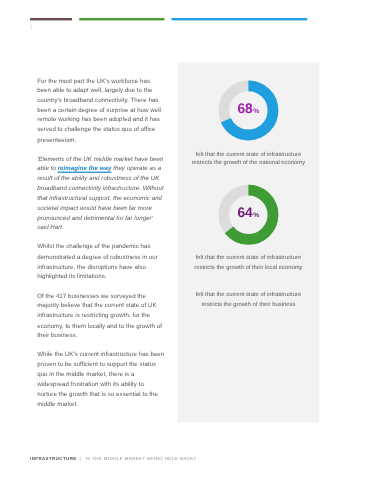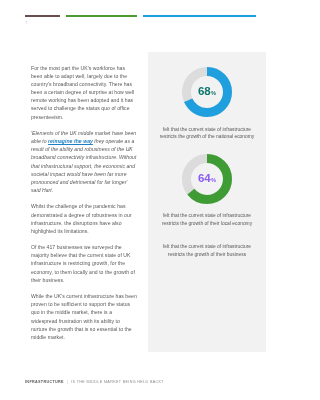--- a/index.html
+++ b/index.html
@@ -164,35 +164,35 @@
 </div>
 
 <div class="stats-panel">
 
   <div class="stat-block">
     <div class="donut-wrap">
       <svg width="56" height="56" viewBox="0 0 56 56">
         <circle cx="28" cy="28" r="20.5" fill="none" stroke="#dcdcdc" stroke-width="9"></circle>
         <circle cx="28" cy="28" r="20.5" fill="none" stroke-linecap="butt" stroke="#1f9fde" stroke-width="9" stroke-dasharray="87.58760318208343 128.8052987971815"></circle>
       </svg>
-      <div class="donut-label" style="color: #0f766e;">
+      <div class="donut-label" style="color: #a21caf;">
         <span class="donut-value">68</span>
           <span class="donut-pct">%</span>
       </div>
     </div>
     <div class="stat-caption">felt that the current state of infrastructure restricts the growth of the national economy</div>
   </div>
 
   <div class="stat-block">
     <div class="donut-wrap">
       <svg width="56" height="56" viewBox="0 0 56 56">
         <circle cx="28" cy="28" r="20.5" fill="none" stroke="#dcdcdc" stroke-width="9"></circle>
         <circle cx="28" cy="28" r="20.5" fill="none" stroke-linecap="butt" stroke="#3f9c35" stroke-width="9" stroke-dasharray="82.43539123019616 128.8052987971815"></circle>
       </svg>
-      <div class="donut-label" style="color: #8b5cf6;">
+      <div class="donut-label" style="color: #701a75;">
         <span class="donut-value">64</span>
           <span class="donut-pct">%</span>
       </div>
     </div>
     <div class="stat-caption">felt that the current state of infrastructure restricts the growth of their local economy</div>
   </div>
 
   <div class="stat-block">
     <div class="stat-caption">felt that the current state of infrastructure restricts the growth of their business</div>
   </div>

